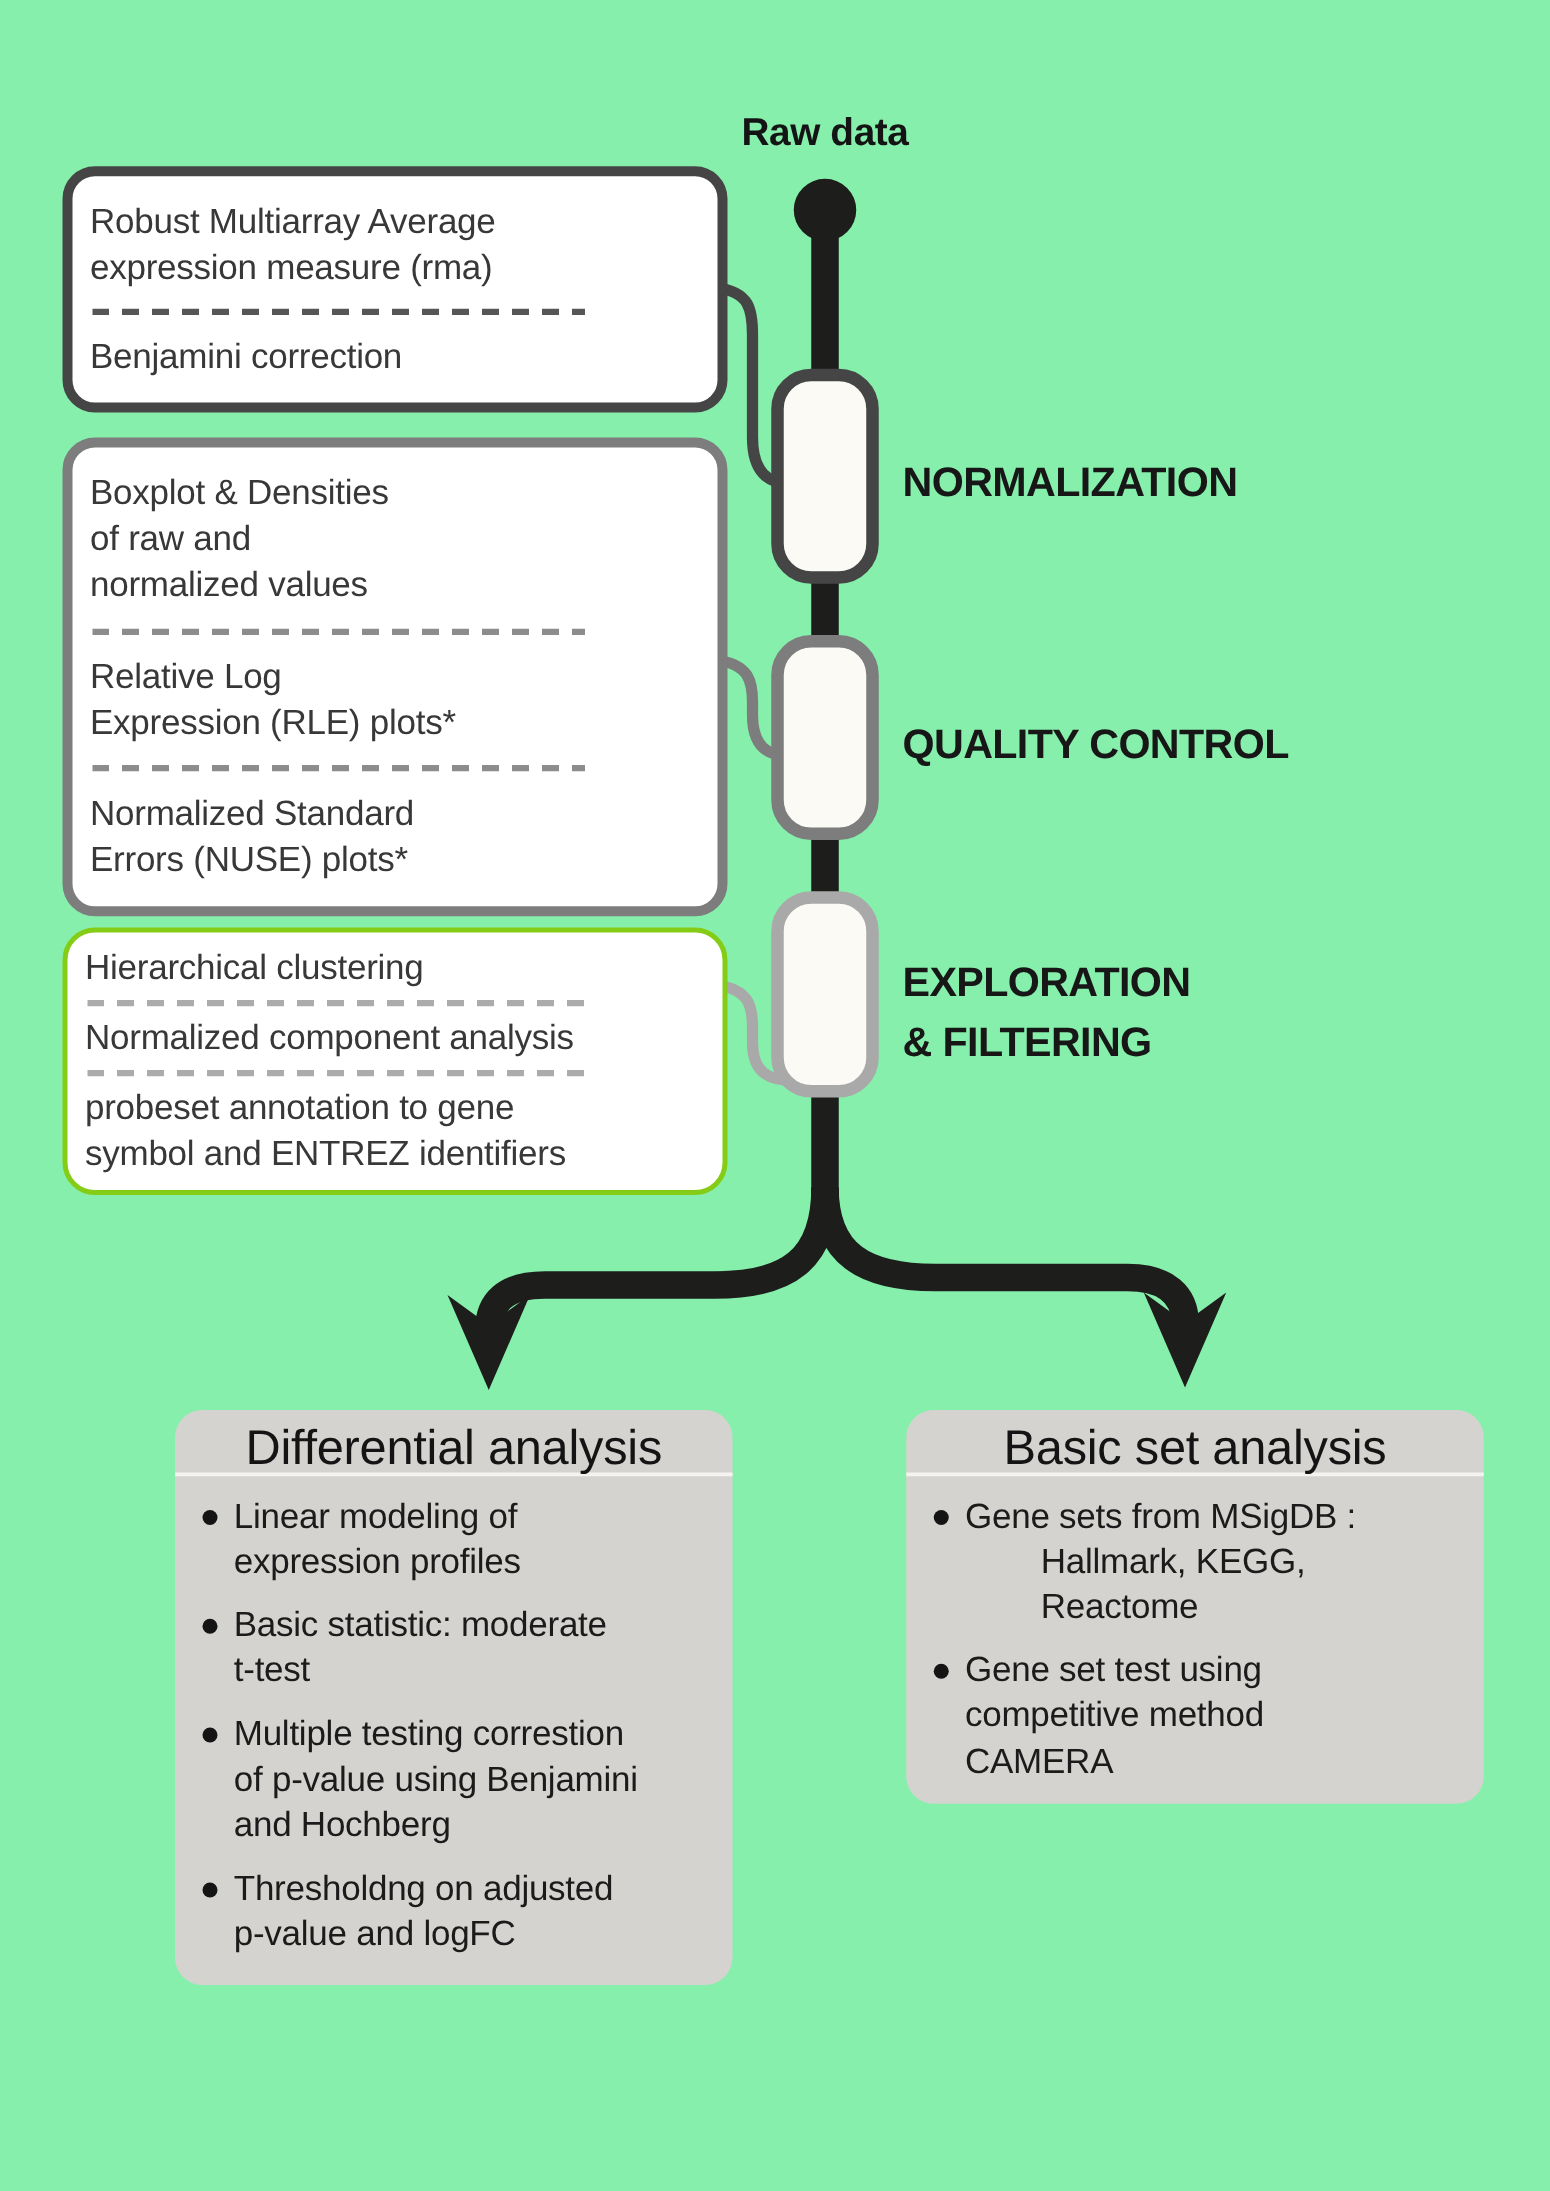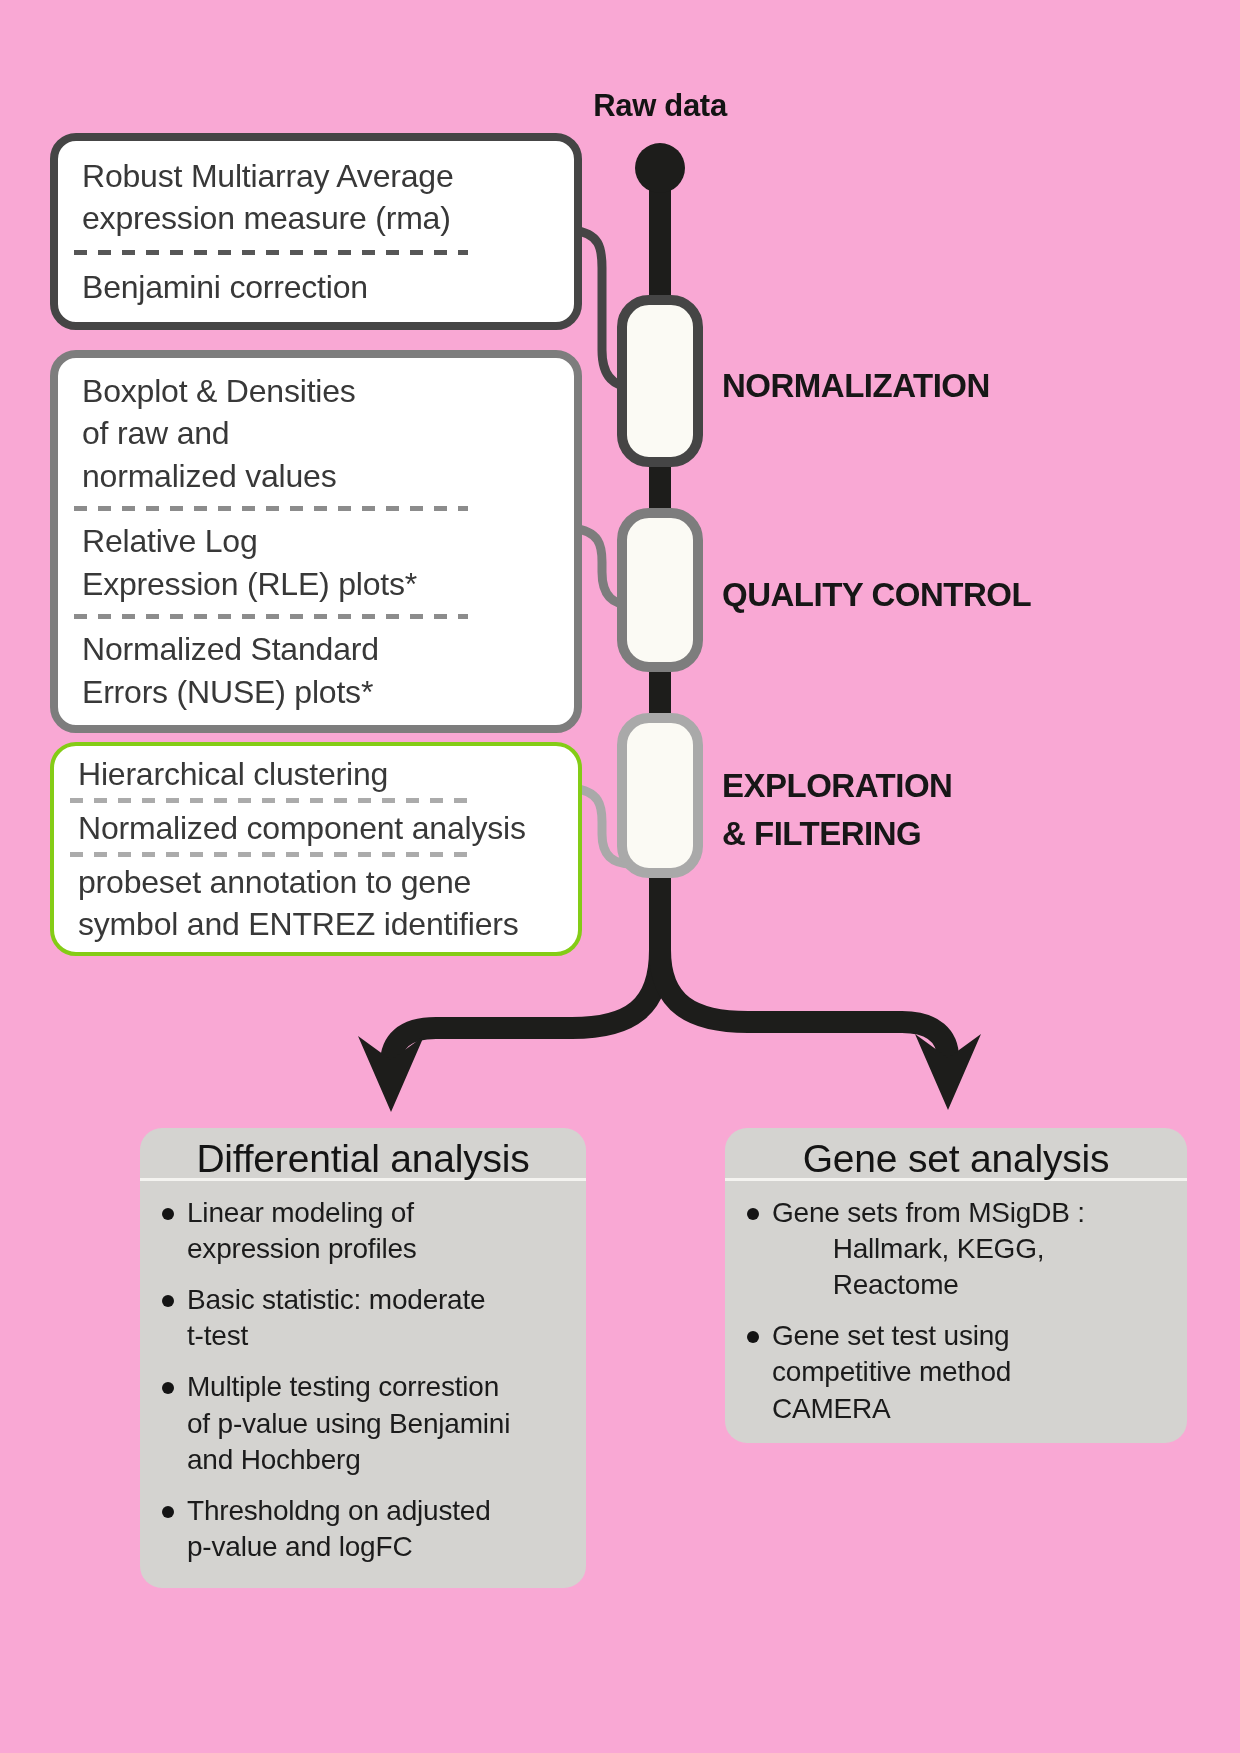--- a/index.html
+++ b/index.html
@@ -1,34 +1,33 @@
 <!DOCTYPE html>
 <html><head>
 <meta charset="utf-8">
 <style>
   html,body{margin:0;padding:0;background:#ffffff;}
   #canvas{
-    position:relative;width:1240px;height:1753px;background:#f9a8d4;overflow:hidden;
+    position:relative;width:1240px;height:1753px;background:#86efac;overflow:hidden;
     font-family:"Liberation Sans","DejaVu Sans",sans-serif;
     text-decoration:underline;
   }
   .abs{position:absolute;}
   svg.layer{position:absolute;left:0;top:0;pointer-events:none;}
 
   
   .toolbox{
     position:absolute;left:50px;width:532px;box-sizing:border-box;
     border-radius:26px;background:#ffffff;
     display:flex;flex-direction:column;justify-content:space-evenly;
     padding:6px 6px 6px 14px;
   }
   .toolbox .item{
-    white-space:pre-wrap;font-size:32px;line-height:1.32;color:#383838;
+    white-space:pre-wrap;font-size:28px;line-height:1.32;color:#383838;
     letter-spacing:-0.2px;
-    margin-left:10px;
   }
   .dash{height:5px;margin:3px 100px 3px 2px;}
   .b1{top:133px;height:197px;border:8px solid #454545;}
   .b1 .dash{background:repeating-linear-gradient(90deg,#565656 0 13px,transparent 13px 24px);}
   .b2{top:350px;height:383px;border:8px solid #7d7d7d;}
   .b2 .dash{background:repeating-linear-gradient(90deg,#8c8c8c 0 13px,transparent 13px 24px);}
   .b3{top:742px;height:214px;border:4px solid #84cc16;}
   .b3 .dash{background:repeating-linear-gradient(90deg,#ababab 0 13px,transparent 13px 24px);}
 
   
@@ -145,21 +144,21 @@
       </div>
       <div class="bullet">
         <span class="dot"></span>
         <span class="txt">Thresholdng on adjusted
 p-value and logFC</span>
       </div>
     </div>
   </div>
 
   <div class="branch-box bb-right">
-    <div class="bb-title">Gene set analysis</div>
+    <div class="bb-title">Basic set analysis</div>
     <div class="bb-divider"></div>
     <div class="bb-body">
       <div class="bullet">
         <span class="dot"></span>
         <span class="txt">Gene sets from MSigDB :
         Hallmark, KEGG,
         Reactome</span>
       </div>
       <div class="bullet">
         <span class="dot"></span>

